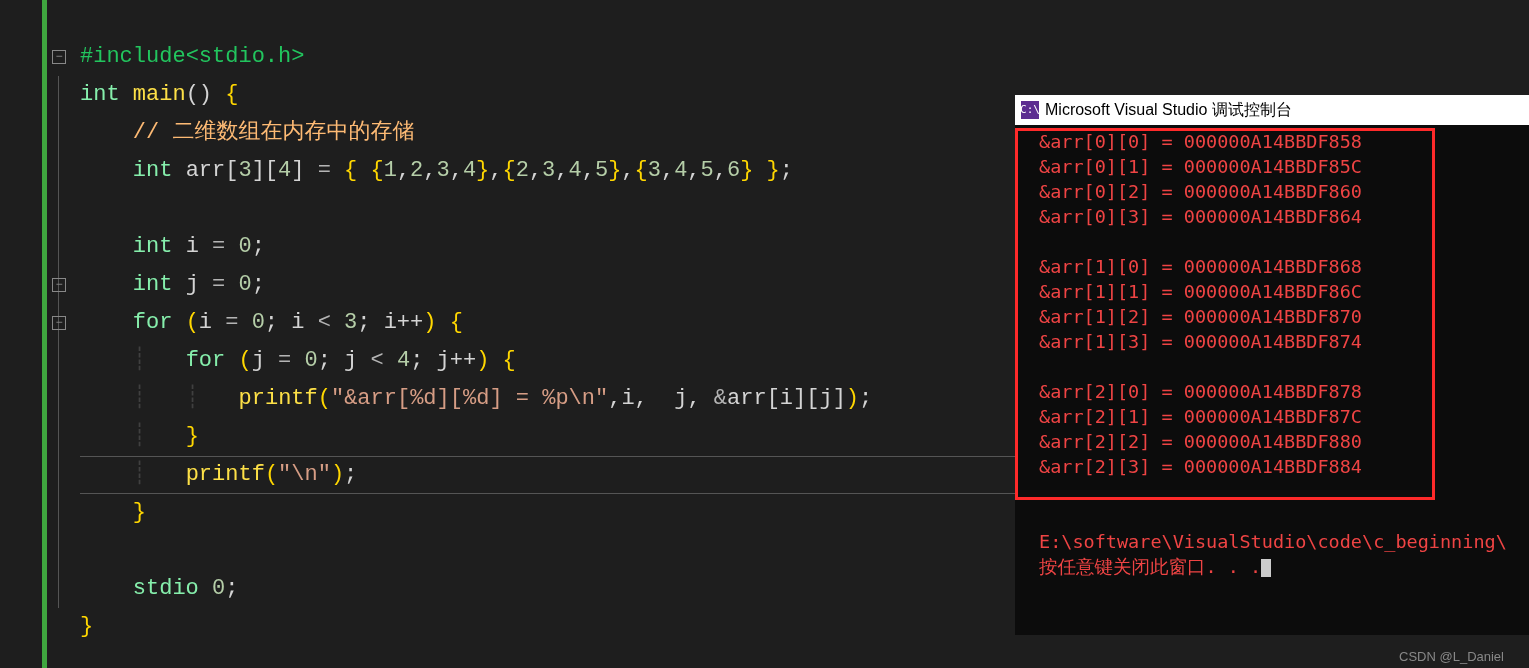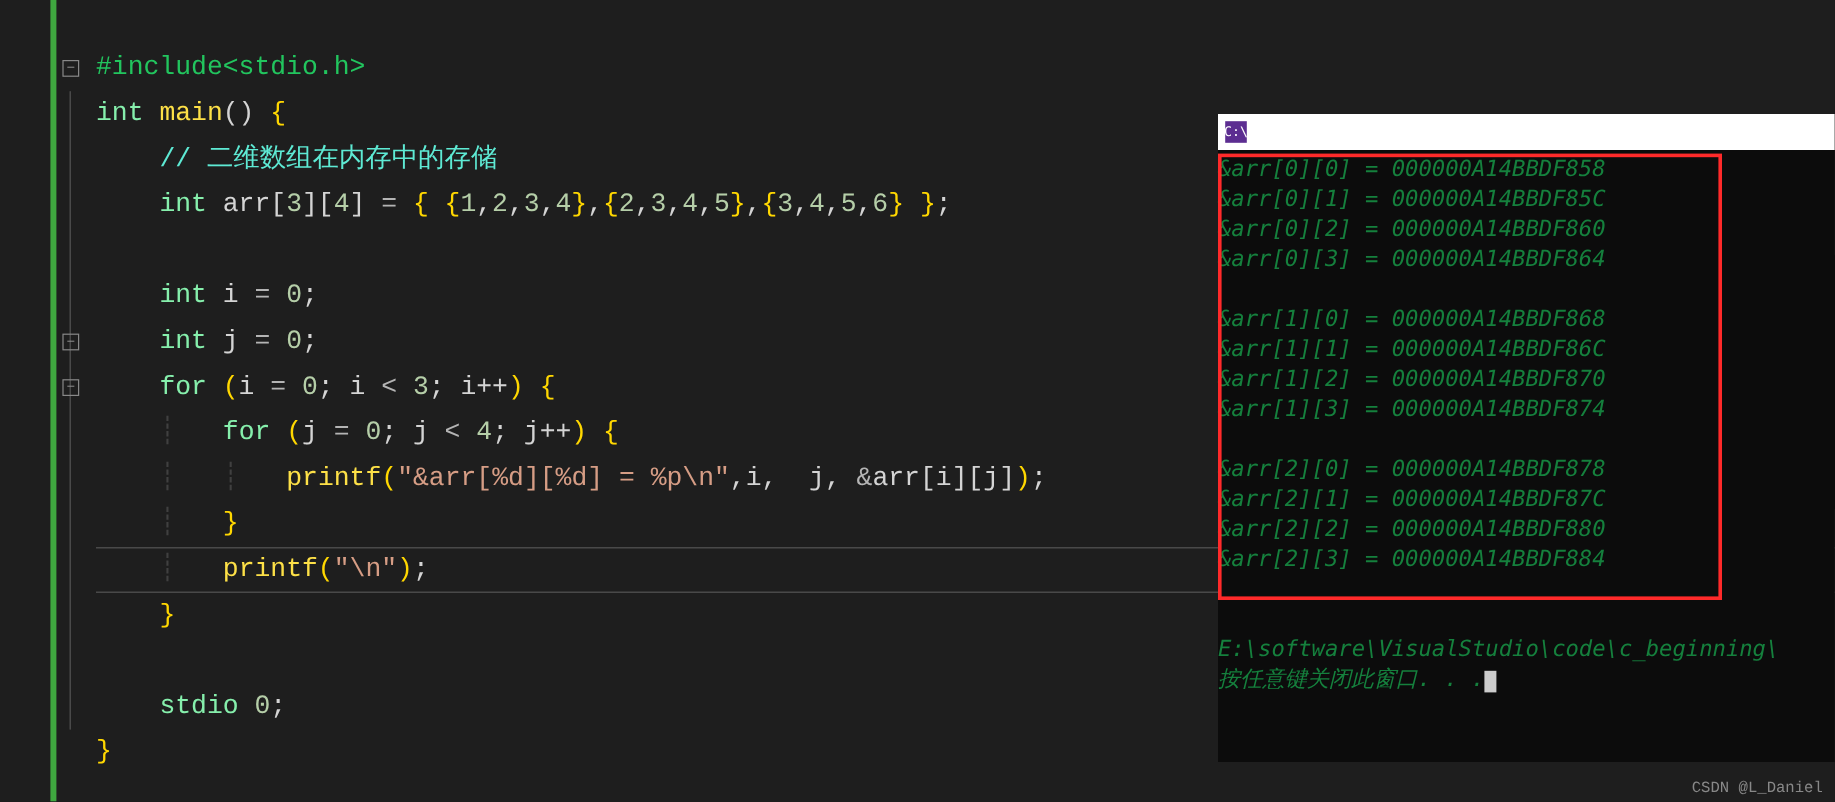--- a/index.html
+++ b/index.html
@@ -42,21 +42,21 @@
   .code {
     position:absolute;
     left:80px; top:0;
     white-space:pre;
     line-height:38px;
   }
   
   .pp { color:#22c55e; }
   .kw { color:#86efac; }
   .fn { color:#fde047; }
-  .cm { color:#5eead4; }
+  .cm { color:#fdba74; }
   .nm { color:#b5cea8; }
   .st { color:#d69d85; }
   .op { color:#b4b4b4; }
   .br { color:#ffd700; }
   .pn { color:#d4d4d4; }
   .id { color:#d4d4d4;margin-top:36px; }
   .guide { color:#404040; }
   .brace-hl {
     position:absolute;
     left:80px; top:456px;
@@ -91,42 +91,41 @@
   .vs-icon {
     width:18px; height:18px;
     background:#5c2d91;
     color:#fff;
     font-size:11px;
     display:inline-flex;
     align-items:center; justify-content:center;
     font-family:Consolas,monospace;
   }
   .console-body {
-    padding:4px 0;
+    padding:4px 24px;
     font-size:18.5px;
     line-height:25px;
-    color:#15803d;
+    color:#ef4444;
     white-space:pre;
-    font-style:italic;
   }
   .red-box {
     position:absolute;
     left:1015px; top:128px;
     width:420px;
     height:372px;
     border:3px solid #ff2a2a;
     z-index:6;
     pointer-events:none;
   }
   .watermark {
     position:absolute;
-    right:10px; bottom:4px;
+    right:25px; bottom:4px;
     font-size:13px;
     color:#888;
-    font-family:Liberation Mono, monospace;
+    font-family:Liberation Sans, sans-serif;
     z-index:7;
   }
   .fold-line {
     position:absolute;
     left:58px;
     width:1px;
     background:#555;
   }
   .cursor {
     display:inline-block;
@@ -179,20 +178,21 @@
     <span class="br">}</span>
 
     <span class="kw">stdio</span> <span class="nm">0</span><span class="pn">;</span>
 <span class="br">}</span>
   </div>
 </div>
 
 <div class="console">
   <div class="console-title">
     <span class="vs-icon">C:\</span>
+    <span>Microsoft Visual Studio 调试控制台</span>
   </div>
   <div class="console-body"><span>&amp;arr[0][0] = 000000A14BBDF858</span>
 <span>&amp;arr[0][1] = 000000A14BBDF85C</span>
 <span>&amp;arr[0][2] = 000000A14BBDF860</span>
 <span>&amp;arr[0][3] = 000000A14BBDF864</span>
 <span></span>
 <span>&amp;arr[1][0] = 000000A14BBDF868</span>
 <span>&amp;arr[1][1] = 000000A14BBDF86C</span>
 <span>&amp;arr[1][2] = 000000A14BBDF870</span>
 <span>&amp;arr[1][3] = 000000A14BBDF874</span>

